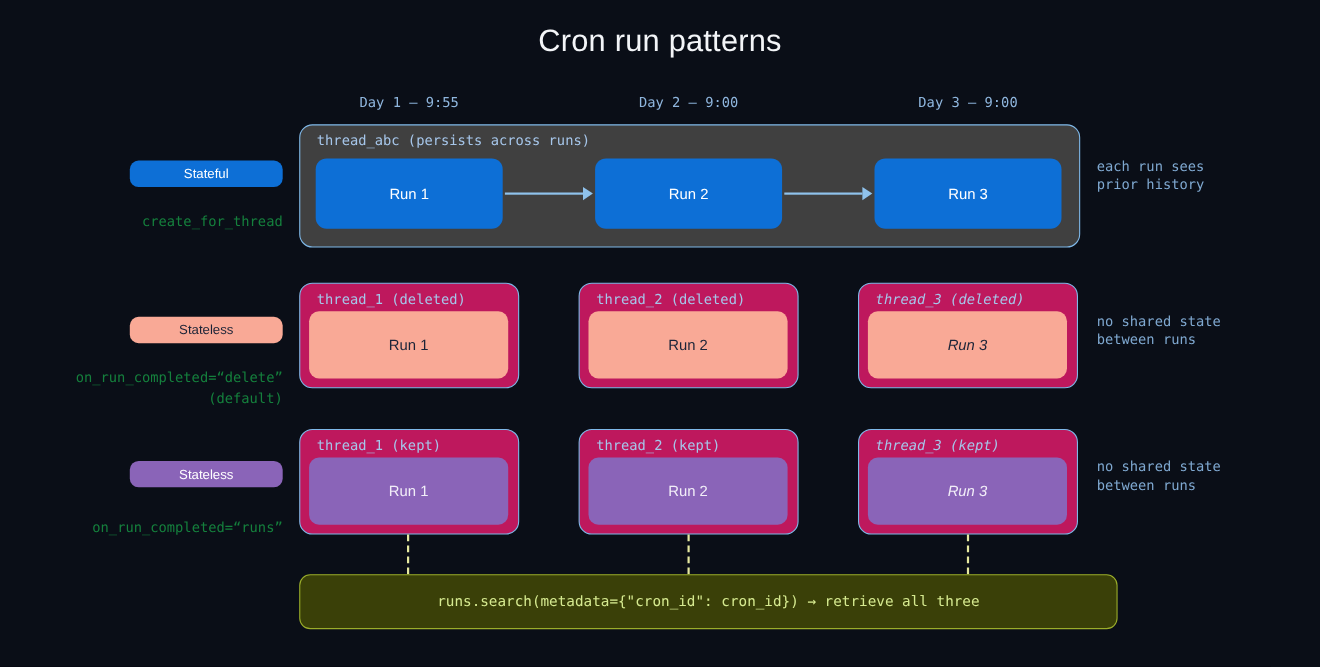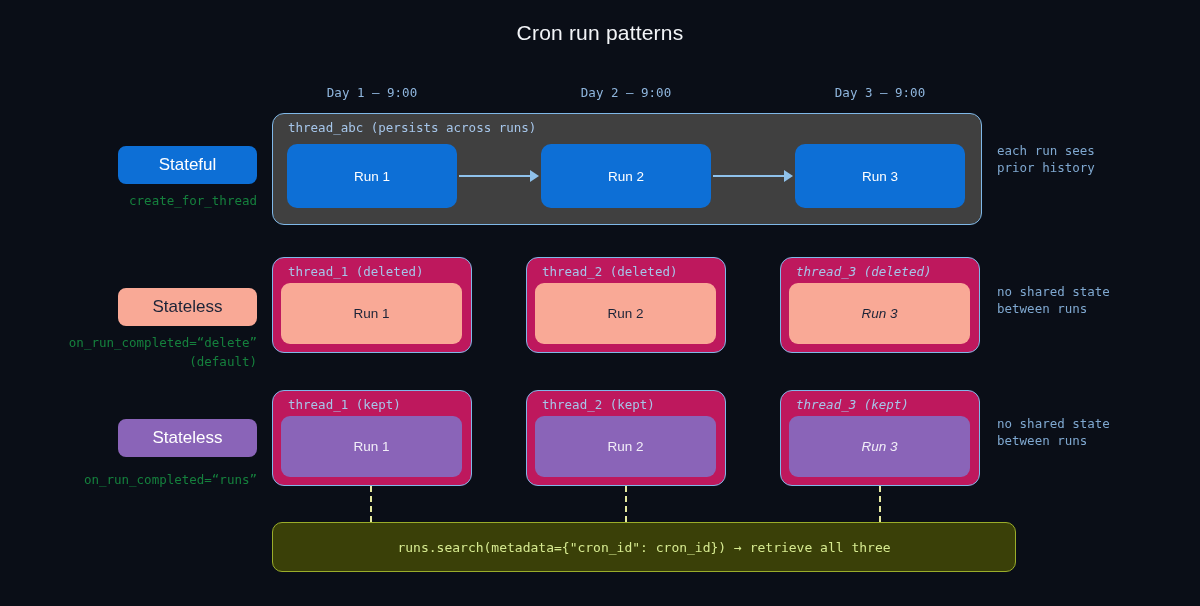--- a/index.html
+++ b/index.html
@@ -3,35 +3,35 @@
 <meta charset="utf-8">
 <style>
   html,body{margin:0;padding:0;background:#05080f;}
   .canvas{
     position:relative;width:1200px;height:606px;overflow:hidden;
     background:var(--background,#0a0e17);
     font-family:"DejaVu Sans Mono",monospace;
   }
   .title{
     position:absolute;top:21px;left:0;width:100%;text-align:center;
-    font-family:"Liberation Sans",sans-serif;font-size:21px;font-weight:500;
+    font-family:"Liberation Sans",sans-serif;font-size:28px;font-weight:500;
     color:#f3f5f8;letter-spacing:.2px;
   }
   .subtitle{
     position:absolute;top:53px;left:0;width:100%;text-align:center;
     font-size:13px;color:#d5d9e1;
   }
   .colhead{
     position:absolute;top:85px;width:200px;text-align:center;
     font-size:12.5px;color:#8fb6de;
   }
   .pill{
-    position:absolute;left:118px;width:139px;height:38px;border-radius:8px;
+    position:absolute;left:118px;width:139px;height:24px;border-radius:8px;
     display:flex;align-items:center;justify-content:center;
-    font-family:"Liberation Sans",sans-serif;font-size:17px;
+    font-family:"Liberation Sans",sans-serif;font-size:12px;
   }
   .pill-stateful{top:146px;background:var(--stateful-blue,#0d6fd6);color:#fff;}
   .pill-salmon{top:288px;background:var(--stateless-salmon,#f9a996);color:#1b2337;}
   .pill-purple{top:419px;background:var(--stateless-purple,#8a64b8);color:#fff;}
   .caption{
     position:absolute;left:0;width:257px;text-align:right;
     font-size:12.5px;color:#15803d;line-height:19px;white-space:pre;
   }
   .container{
     position:absolute;border:1.5px solid var(--container-border,#7fb8e8);
@@ -75,21 +75,21 @@
     font-size:13px;color:var(--footer-text,#d6ea90);
   }
 </style>
 </head>
 <body>
 
 <div class="canvas">
 
   <div class="title">Cron run patterns</div>
 
-  <div class="colhead" style="left:272px">Day 1 — 9:00</div>
+  <div class="colhead" style="left:272px">Day 1 — 9:55</div>
   <div class="colhead" style="left:526px">Day 2 — 9:00</div>
   <div class="colhead" style="left:780px">Day 3 — 9:00</div>
 
   <div class="pill pill-stateful">
     <span>Stateful</span>
   </div>
   <div class="caption" style="top:191px">create_for_thread</div>
 
   <div class="container big-container">
     <div class="thread-label">thread_abc (persists across runs)</div>

